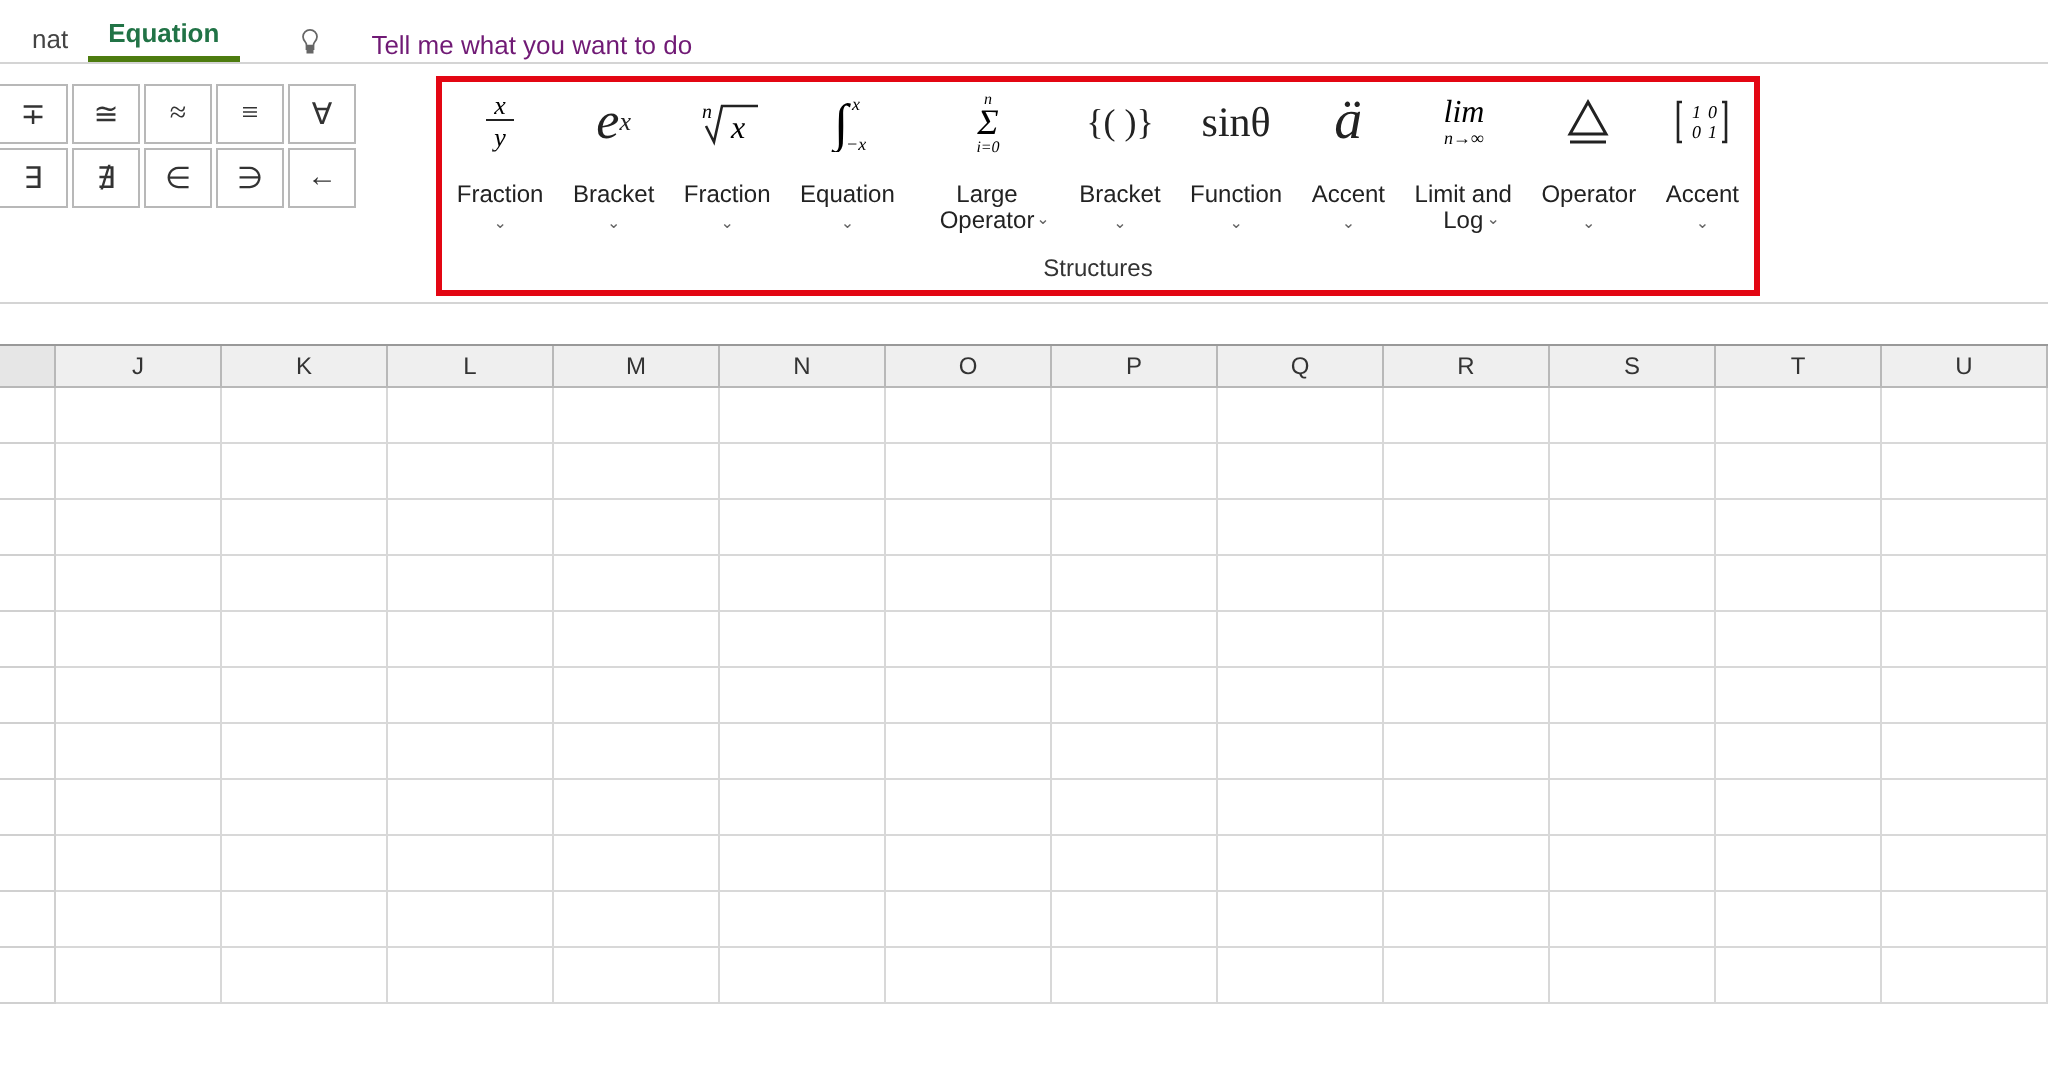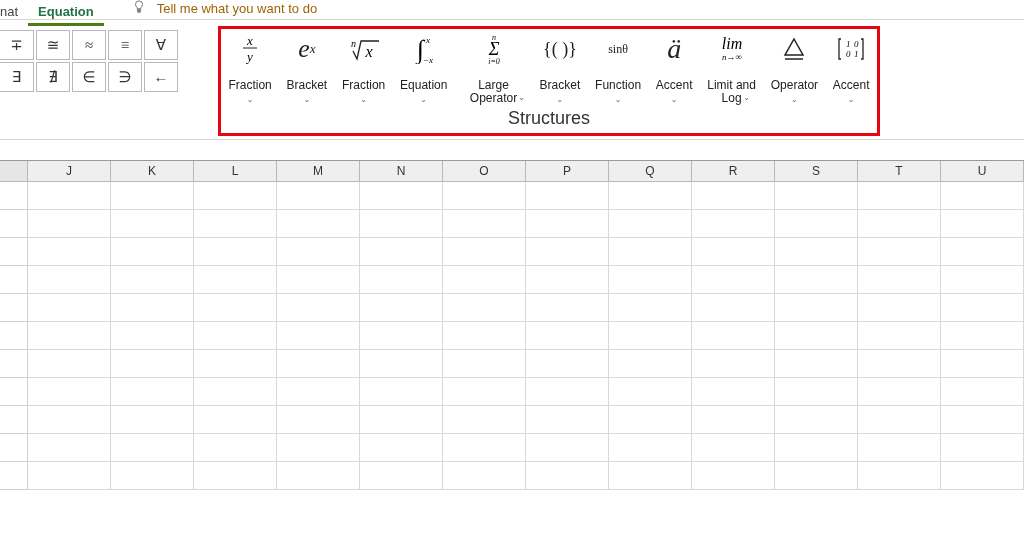--- a/index.html
+++ b/index.html
@@ -7,43 +7,43 @@
       font-family: "Segoe UI", Arial, sans-serif;
       background: #ffffff;
       width: 1024px;
       height: 538px;
       overflow: hidden;
       font-size: 13px;
       color: #333;
     }
     .tabs {
       display: flex;
-      align-items: flex-start;
-      height: 20px;
+      align-items: flex-end;
+      height: 32px;
       border-bottom: 1px solid #d4d4d4;
-      padding-left: 0;
+      padding-left: 16px;
     }
     .tab {
       padding: 4px 10px;
       font-size: 13px;
       color: #444;
     }
     .tab.cut { padding-left: 0; }
     .tab.active {
       color: #217346;
       font-weight: 600;
       border-bottom: 3px solid #4d7c0f;
     }
     .tellme {
       display: flex;
       align-items: center;
-      color: #a16207;
+      color: #701a75;
       font-size: 13px;
       margin-left: 28px;
-      gap: 11px;
+      gap: 24px;
     }
     .bulb-icon {
       display: inline-block;
       width: 14px;
       height: 14px;
     }
     .ribbon {
       height: 120px;
       border-bottom: 1px solid #d4d4d4;
       display: flex;
@@ -107,21 +107,21 @@
       font-style: normal;
       margin-top: 12px;
     }
     .chev {
       font-size: 8px;
       color: #666;
       margin-top: 1px;
     }
     .group-label {
       text-align: center;
-      font-size: 18px;
+      font-size: 12px;
       color: #333;
       padding-bottom: 2px;
     }
     .sheet-area {
       margin-top: 20px;
     }
     .col-headers {
       display: flex;
       border-top: 1px solid #999;
       border-bottom: 1px solid #b8b8b8;
@@ -247,21 +247,21 @@
         <div class="chev" style="margin-top:-14px;margin-left:56px">⌄</div>
       </div>
 
       <div class="struct-btn">
         <div class="struct-icon" style="font-style:normal;font-size:18px">{( )}</div>
         <div class="struct-label">Bracket</div>
         <div class="chev">⌄</div>
       </div>
 
       <div class="struct-btn">
-        <div class="struct-icon" style="font-style:normal;font-size:12px">sinθ</div>
+        <div class="struct-icon" style="font-style:normal;font-size:21px">sinθ</div>
         <div class="struct-label">Function</div>
         <div class="chev">⌄</div>
       </div>
 
       <div class="struct-btn">
         <div class="struct-icon" style="font-size:28px">ä</div>
         <div class="struct-label">Accent</div>
         <div class="chev">⌄</div>
       </div>
 

